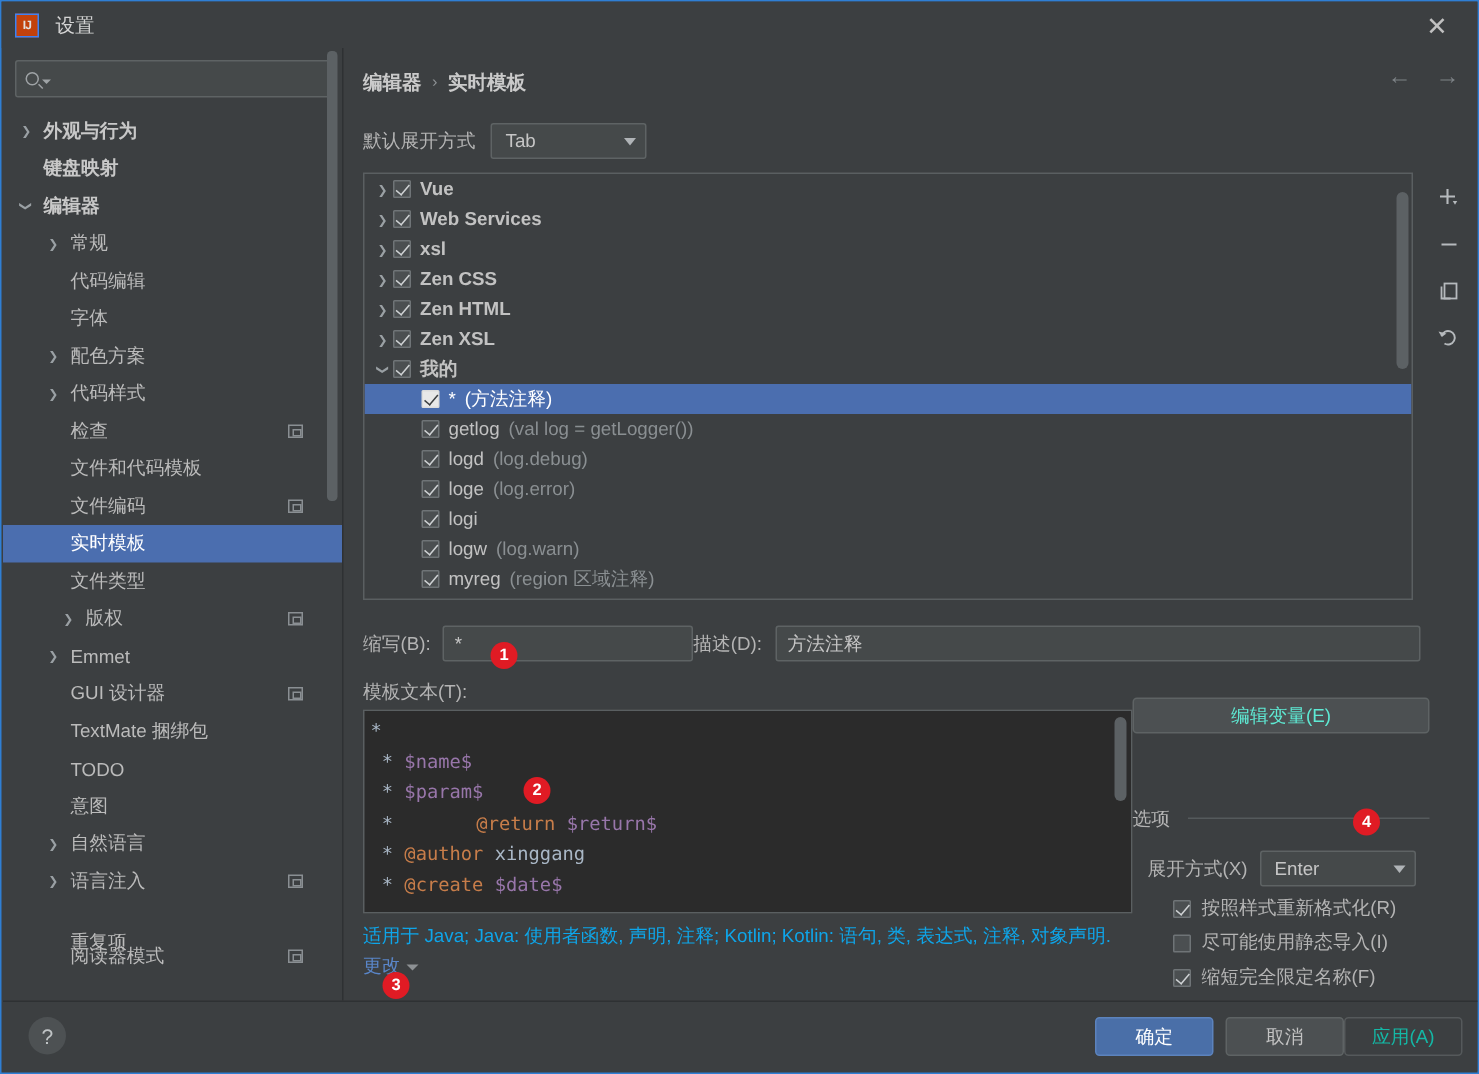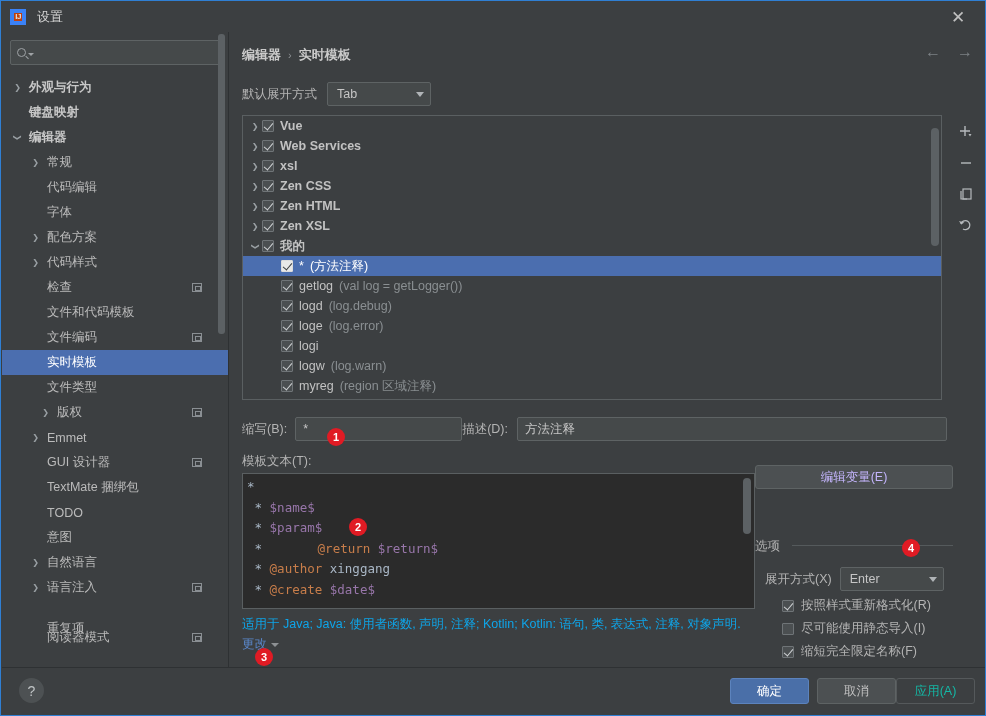--- a/index.html
+++ b/index.html
@@ -20,21 +20,21 @@
   }
 
   
   .titlebar {
     position: absolute; left: 0; top: 0; width: 984px; height: 31px;
     background: #3c3f41;
     display: flex; align-items: center;
   }
   .app-icon {
     width: 16px; height: 16px; margin-left: 9px;
-    background: #c2410c; border: 4px solid #3b82f6;
+    background: #c2410c; border: 1px solid #3b82f6;
     display: flex; align-items: center; justify-content: center;
     font-size: 8px; font-weight: bold; color: #e0e0e0;
     font-family: "Liberation Sans", sans-serif; letter-spacing: -0.5px;
   }
   .title-text {
     margin-left: 11px; font-size: 13px; color: #d4d4d4;
   }
   .win-close {
     position: absolute; right: 10px; top: 4px;
     width: 34px; height: 24px;
@@ -218,21 +218,21 @@
     position: absolute; right: 3px; top: 4px;
     width: 8px; height: 56px; background: #5c6164; border-radius: 4px;
   }
 
   
   .btn-editvars {
     position: absolute; left: 525px; top: 433px;
     width: 198px; height: 24px;
     background: #4c5052; border: 1px solid #5e6364; border-radius: 3px;
     display: flex; align-items: center; justify-content: center;
-    color: #c4b5fd; font-size: 12.5px; cursor: pointer;
+    color: #5eead4; font-size: 12.5px; cursor: pointer;
   }
   .opt-title { position: absolute; left: 525px; top: 506px; font-size: 12.5px; color: #b4b4b4; }
   .opt-rule  { position: absolute; left: 562px; top: 513px; width: 161px; height: 1px; background: #555a5c; }
 
   .opt-row { position: absolute; left: 535px; display: flex; align-items: center; }
   .opt-cb {
     width: 12px; height: 12px; flex: 0 0 12px;
     border: 1px solid #6f7477; background: #4b4f51;
     margin-right: 7px; position: relative; border-radius: 1px;
   }

